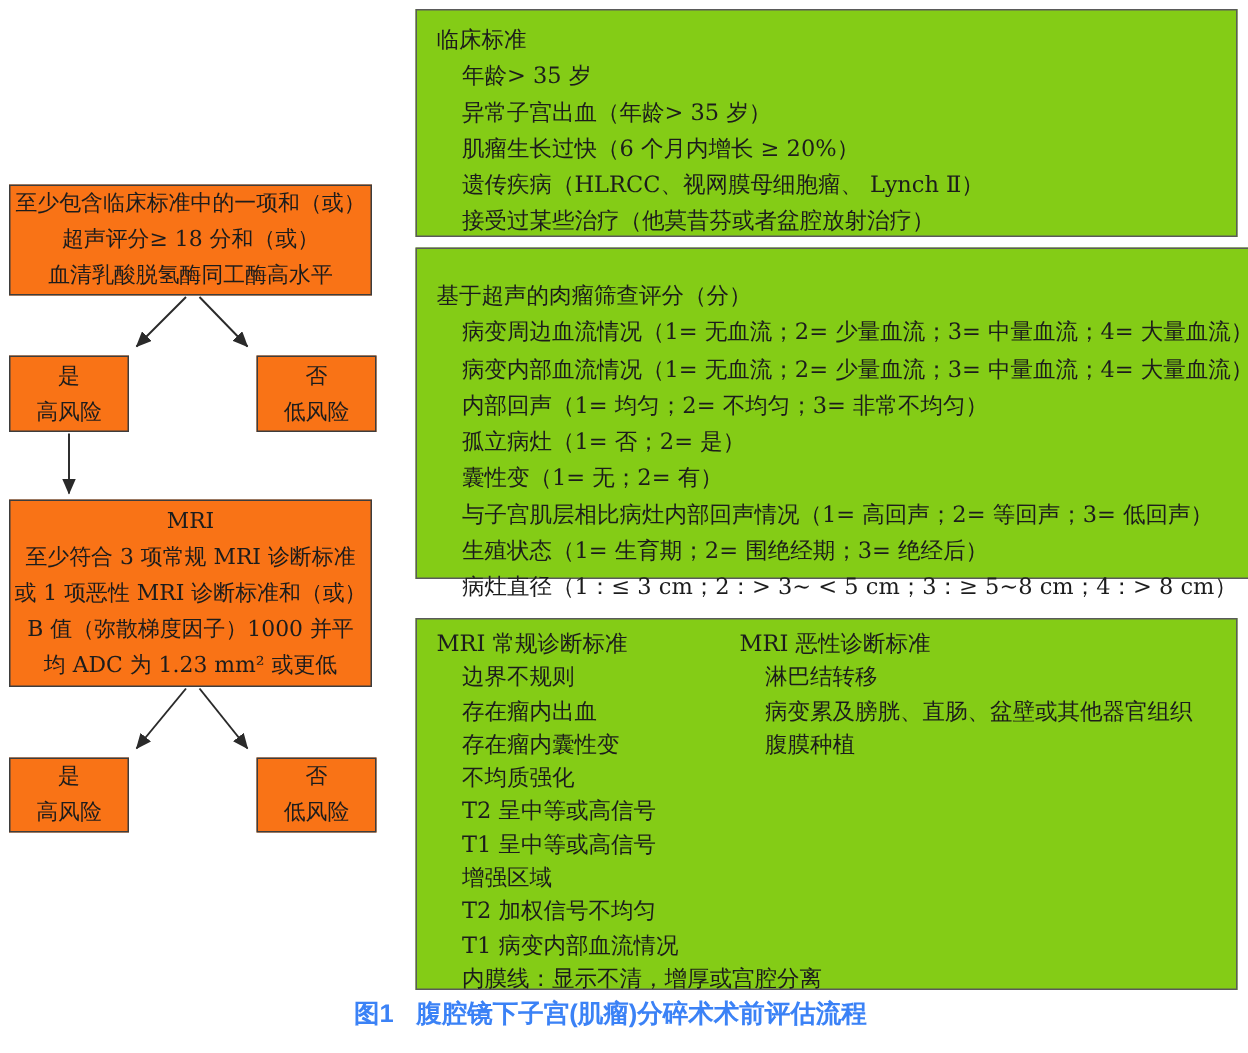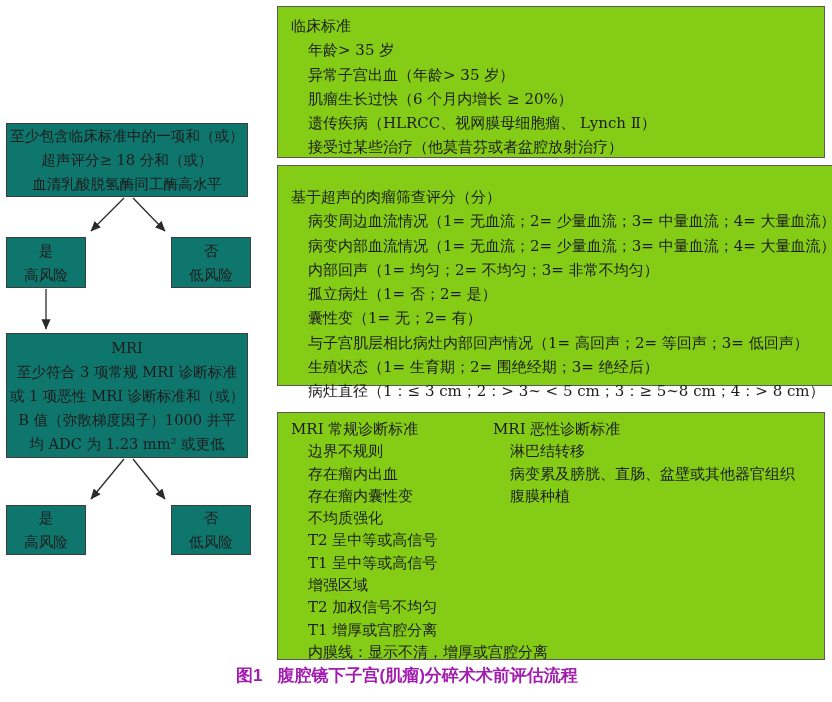--- a/index.html
+++ b/index.html
@@ -4,21 +4,21 @@
 <style>
   html,body { margin:0; padding:0; background:#ffffff; }
   .page {
     position:relative; width:832px; height:702px; background:#ffffff;
     font-family:"DejaVu Serif","Liberation Serif",serif;
     color:#1c1c1c; overflow:hidden;
   }
   
   .fc {
     position:absolute; box-sizing:border-box;
-    border:1px solid #3d3d3d; background:#0f766e;
+    border:1px solid #3d3d3d; background:#f97316;
     display:flex; flex-direction:column; align-items:center; justify-content:center;
     text-align:center; font-size:14.6px; line-height:24px;
   }
   .fc-criteria { left:6px;   top:123px; width:242px; height:74px; }
   .fc-yes1     { left:6px;   top:237px; width:80px;  height:51px; }
   .fc-no1      { left:171px; top:237px; width:80px;  height:51px; }
   .fc-mri      { left:6px;   top:333px; width:242px; height:125px; }
   .fc-yes2     { left:6px;   top:505px; width:80px;  height:50px; }
   .fc-no2      { left:171px; top:505px; width:80px;  height:50px; }
   
@@ -38,21 +38,21 @@
   .col-malignant { left:191px;margin-left:24px; }
   .panel-mri .ln { line-height:22.3px; white-space:nowrap; }
   .panel-mri .p-title { padding-left:0; }
   .panel-mri .p-item  { padding-left:17px; }
   
   .arrows { position:absolute; left:0; top:0; pointer-events:none; }
   
   .caption {
     position:absolute; left:236px; top:664px;
     font-family:"Liberation Sans","DejaVu Sans",sans-serif;
-    font-weight:bold; font-size:17px; color:#a21caf; white-space:nowrap;
+    font-weight:bold; font-size:17px; color:#3b82f6; white-space:nowrap;
   }
   .caption .cap-label { margin-right:15px; }
 </style>
 </head>
 <body>
 
 <div class="page">
 
   <svg class="arrows" width="832" height="702">
     <defs>
@@ -126,21 +126,21 @@
     <div class="col col-routine">
       <div class="ln p-title">MRI 常规诊断标准</div>
       <div class="ln p-item">边界不规则</div>
       <div class="ln p-item">存在瘤内出血</div>
       <div class="ln p-item">存在瘤内囊性变</div>
       <div class="ln p-item">不均质强化</div>
       <div class="ln p-item">T2 呈中等或高信号</div>
       <div class="ln p-item">T1 呈中等或高信号</div>
       <div class="ln p-item">增强区域</div>
       <div class="ln p-item">T2 加权信号不均匀</div>
-      <div class="ln p-item">T1 增厚或宫腔分离</div>
+      <div class="ln p-item">T1 病变内部血流情况</div>
       <div class="ln p-item">内膜线：显示不清，增厚或宫腔分离</div>
     </div>
     <div class="col col-malignant">
       <div class="ln p-title">MRI 恶性诊断标准</div>
       <div class="ln p-item">淋巴结转移</div>
       <div class="ln p-item">病变累及膀胱、直肠、盆壁或其他器官组织</div>
       <div class="ln p-item">腹膜种植</div>
     </div>
   </div>
 

